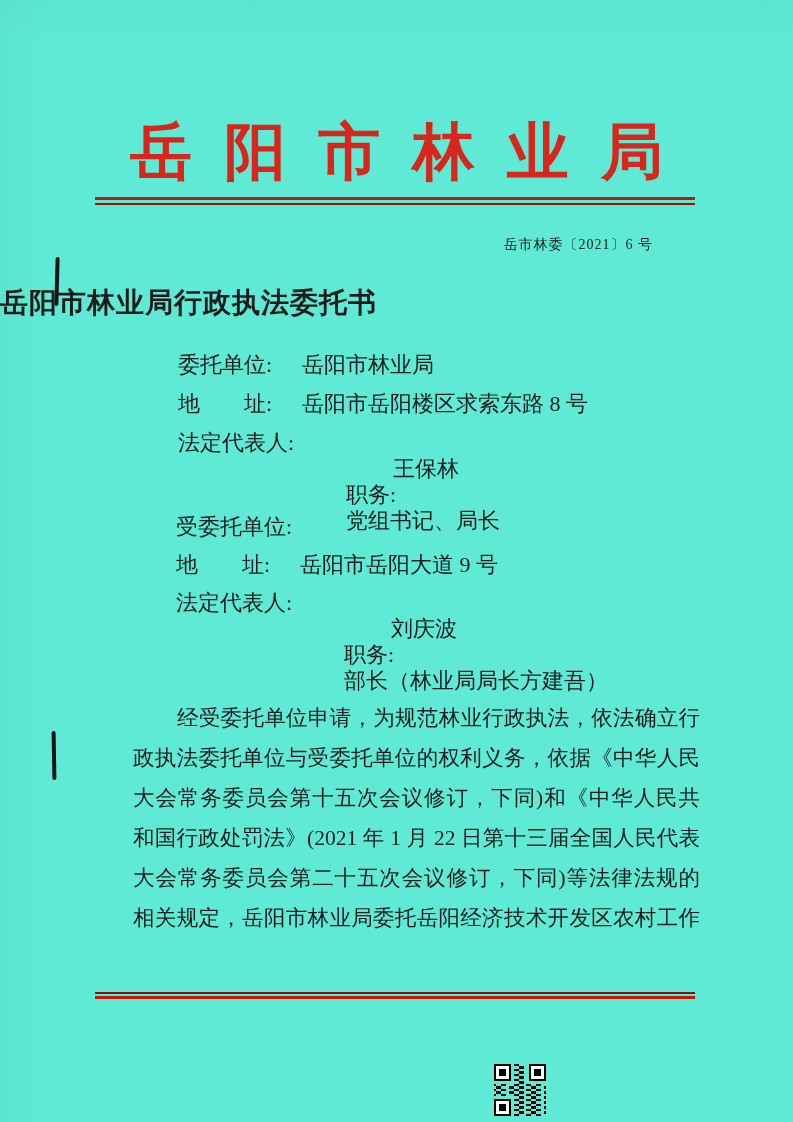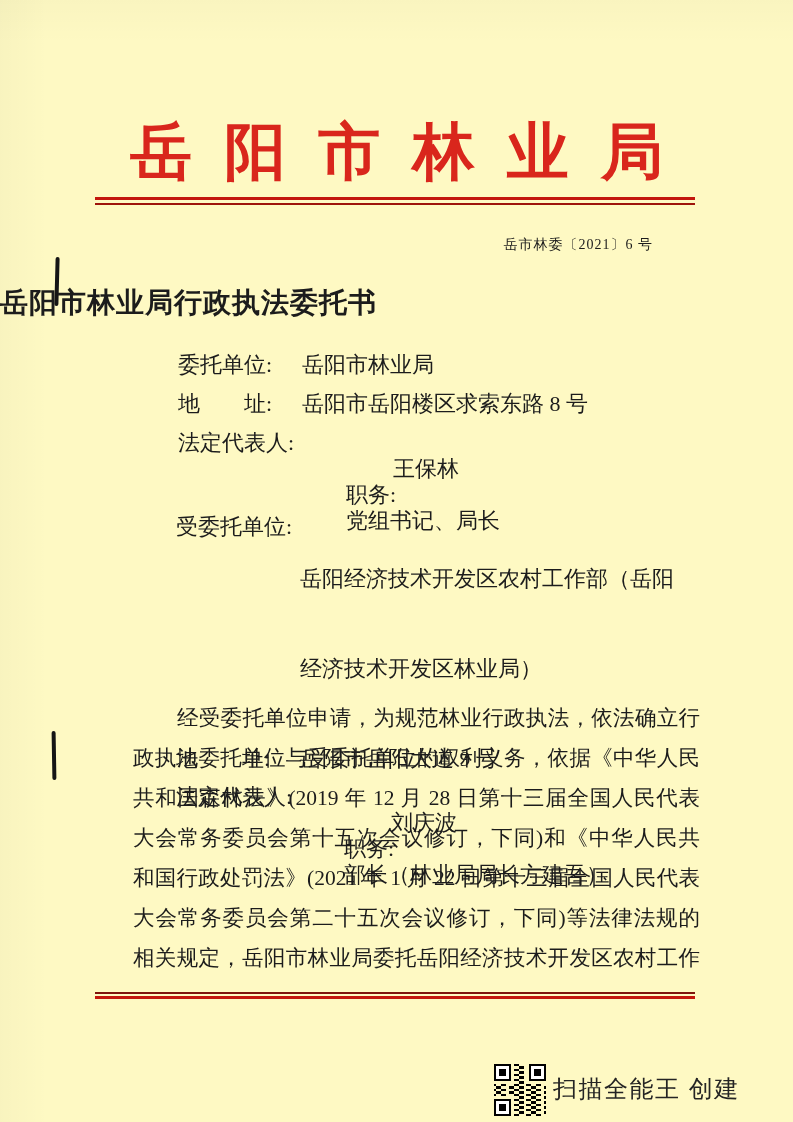--- a/index.html
+++ b/index.html
@@ -6,21 +6,21 @@
     margin: 0;
     padding: 0;
     background: #f2f2f2;
     font-family: "Liberation Serif", "DejaVu Serif", serif;
   }
   .page {
     position: relative;
     width: 793px;
     height: 1122px;
     margin: 0 auto;
-    background: #fef9c3;
+    background: #5eead4;
     overflow: hidden;
     color: #1c1c1c;
   }
   
   .page::before {
     content: "";
     position: absolute;
     inset: 0;
     background:
       linear-gradient(90deg, rgba(0,0,0,0.025), rgba(0,0,0,0) 6%),
@@ -200,43 +200,38 @@
         <span class="rep-name">王保林</span>
         <span class="rep-title-label">职务:</span>
         <span>党组书记、局长</span>
       </span>
     </div>
   </div>
 
   <div class="fields fields-2">
     <div class="frow">
       <span class="flabel">受委托单位:</span>
-      <span class="fvalue">
-        <span class="vline">岳阳经济技术开发区农村工作部（岳阳</span>
-        <span class="vline">经济技术开发区林业局）</span>
-      </span>
     </div>
     <div class="frow">
       <span class="flabel">地　　址:</span>
       <span class="fvalue">岳阳市岳阳大道 9 号</span>
     </div>
     <div class="frow">
       <span class="flabel">法定代表人:</span>
       <span class="fvalue">
         <span class="rep-name">刘庆波</span>
         <span class="rep-title-label">职务:</span>
         <span>部长（林业局局长方建吾）</span>
       </span>
     </div>
   </div>
 
   <div class="body-text">
     <div class="bline indent">经受委托单位申请，为规范林业行政执法，依法确立行</div>
     <div class="bline">政执法委托单位与受委托单位的权利义务，依据《中华人民</div>
-    <div class="bline">共和国森林法》(2019 年 12 月 28 日第十三届全国人民代表</div>
     <div class="bline">大会常务委员会第十五次会议修订，下同)和《中华人民共</div>
     <div class="bline">和国行政处罚法》(2021 年 1 月 22 日第十三届全国人民代表</div>
     <div class="bline">大会常务委员会第二十五次会议修订，下同)等法律法规的</div>
     <div class="bline">相关规定，岳阳市林业局委托岳阳经济技术开发区农村工作</div>
   </div>
 
   <div class="foot-rule-1"></div>
   <div class="foot-rule-2"></div>
 
   <div class="qr">
@@ -350,15 +345,14 @@
         <rect x="16" y="19" width="1" height="1" fill="#000"></rect>
         <rect x="20" y="19" width="1" height="1" fill="#000"></rect>
         <rect x="8" y="20" width="1" height="1" fill="#000"></rect>
         <rect x="9" y="20" width="1" height="1" fill="#000"></rect>
         <rect x="13" y="20" width="1" height="1" fill="#000"></rect>
         <rect x="14" y="20" width="1" height="1" fill="#000"></rect>
         <rect x="17" y="20" width="1" height="1" fill="#000"></rect>
         <rect x="18" y="20" width="1" height="1" fill="#000"></rect>
       </svg>
   </div>
-  <div class="scan-label">扫描全能王 创建</div>
 
 </div>
 
 </body></html>

